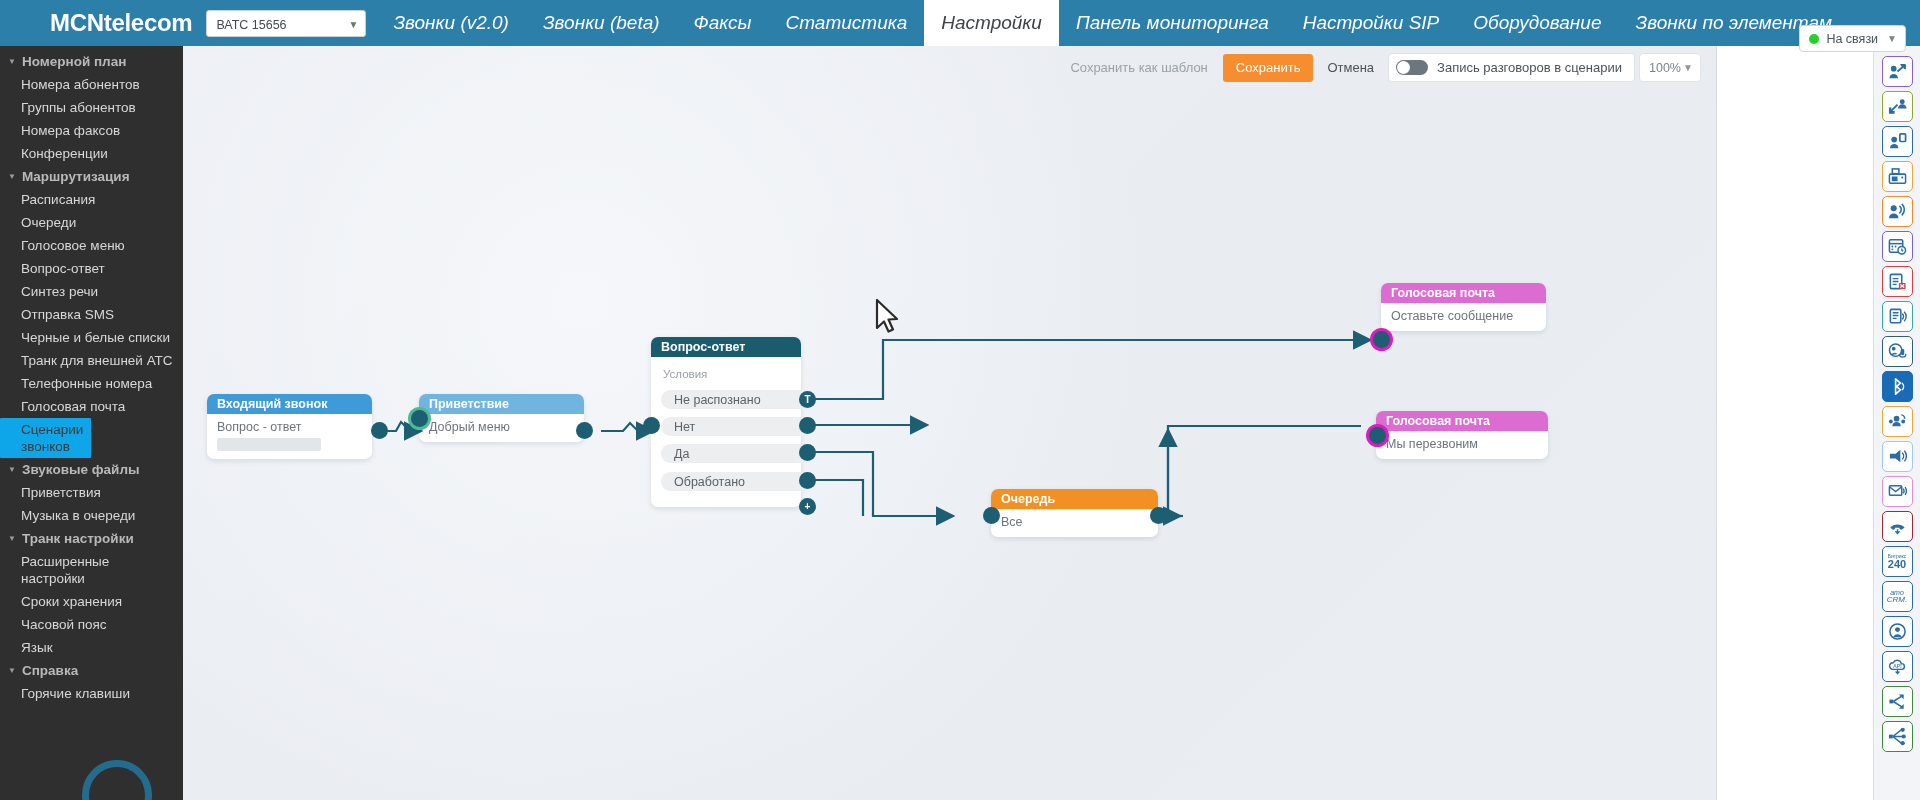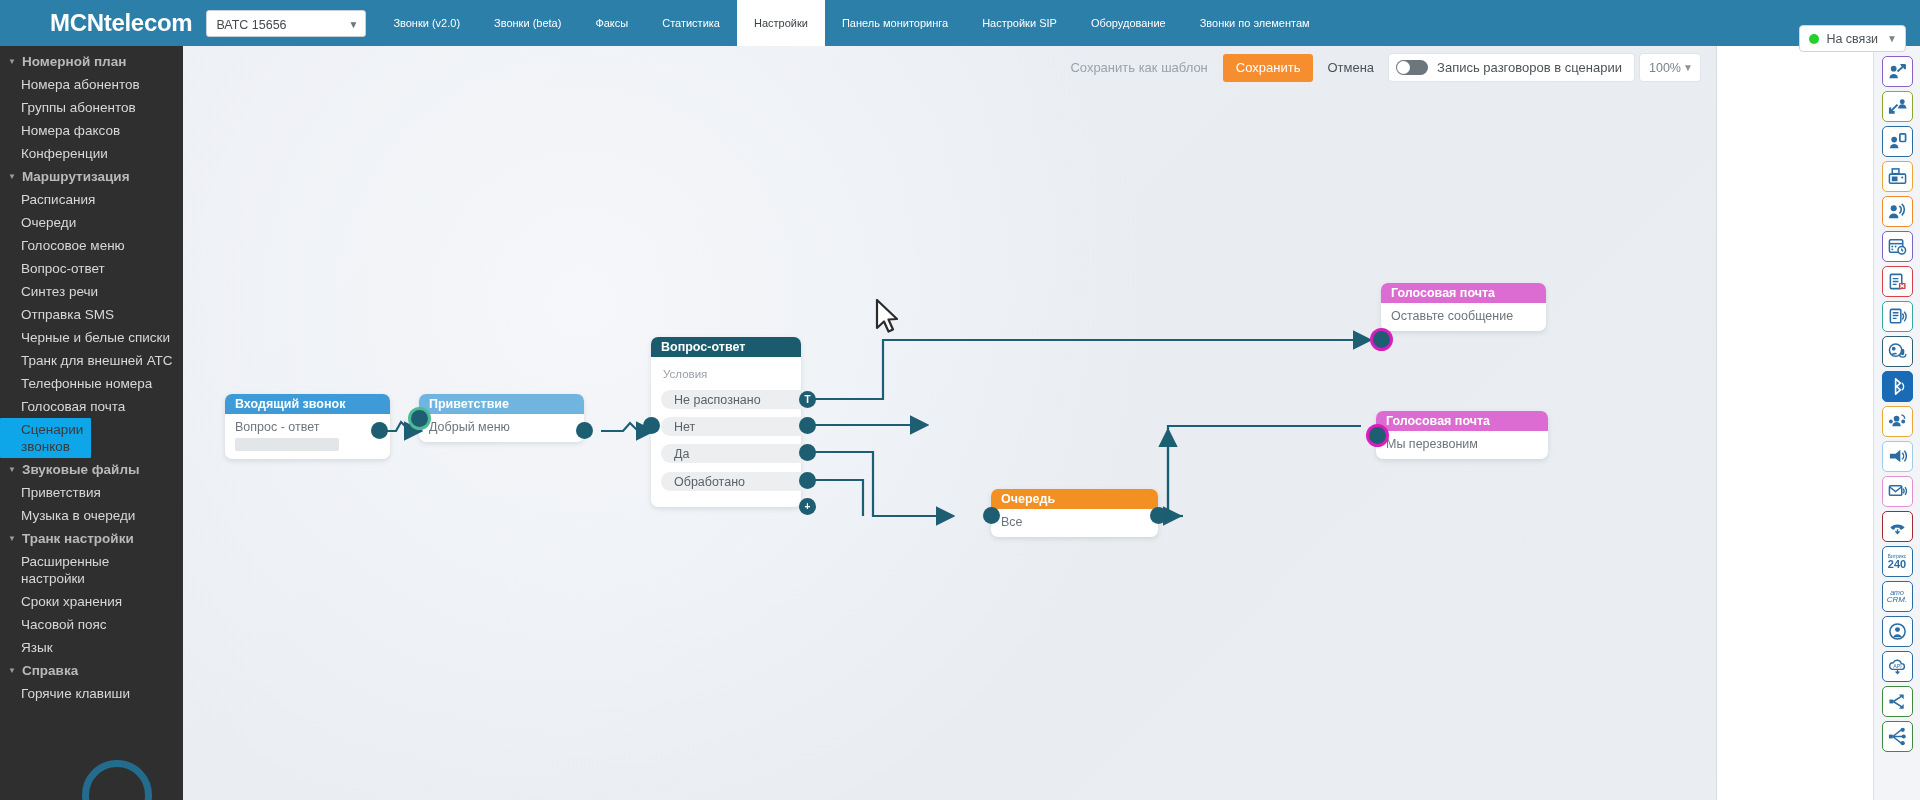--- a/index.html
+++ b/index.html
@@ -33,23 +33,24 @@
     background: #ffffff; border: 1px solid #c6d0d6; border-radius: 3px;
     display: flex; align-items: center; justify-content: space-between;
     padding: 3px 7px 0 9px;
     font-size: 12.5px; color: #444b50;
     margin-right: 10px;
   }
   .pbx-select .caret { font-size: 10px; color: #6b757c; }
   .navitem {
     display: flex; align-items: center;
     padding: 0 17px;
-    font-size: 11px; color: #ffffff;
+    font-size: 19px; color: #ffffff;
     white-space: nowrap;
     cursor: pointer;
+    font-style: italic;
   }
   .navitem.active {
     background: #ffffff; color: #3d4347;
   }
   .status-pill {
     position: absolute; right: 14px; top: 25px;
     height: 27px;
     background: #ffffff; border: 1px solid #cdd6db; border-radius: 4px;
     display: flex; align-items: center; gap: 7px;
     padding: 0 8px 0 9px;
@@ -372,21 +373,21 @@
 
         <path d="M624,434 L680,434 L680,470"></path>
 
         <path d="M975,470 L1000,470 L1000,470"></path>
         <path d="M975,470 L995,470" marker-end="url(#ah)"></path>
         <path d="M985,470 L985,380 L1178,380"></path>
         <path d="M985,470 L985,386" marker-end="url(#ah)"></path>
       </g>
     </svg>
 
-    <div class="node" style="left:42px; top:348px; width:165px;">
+    <div class="node" style="left:24px; top:348px; width:165px;">
       <div class="hdr hdr-blue">Входящий звонок</div>
       <div class="bdy">
         <div>Вопрос - ответ</div>
         <div class="skel"></div>
       </div>
     </div>
     <div class="port" style="left:188px; top:376px;"></div>
 
     <div class="node" style="left:236px; top:348px; width:165px;">
       <div class="hdr hdr-blue2">Приветствие</div>

